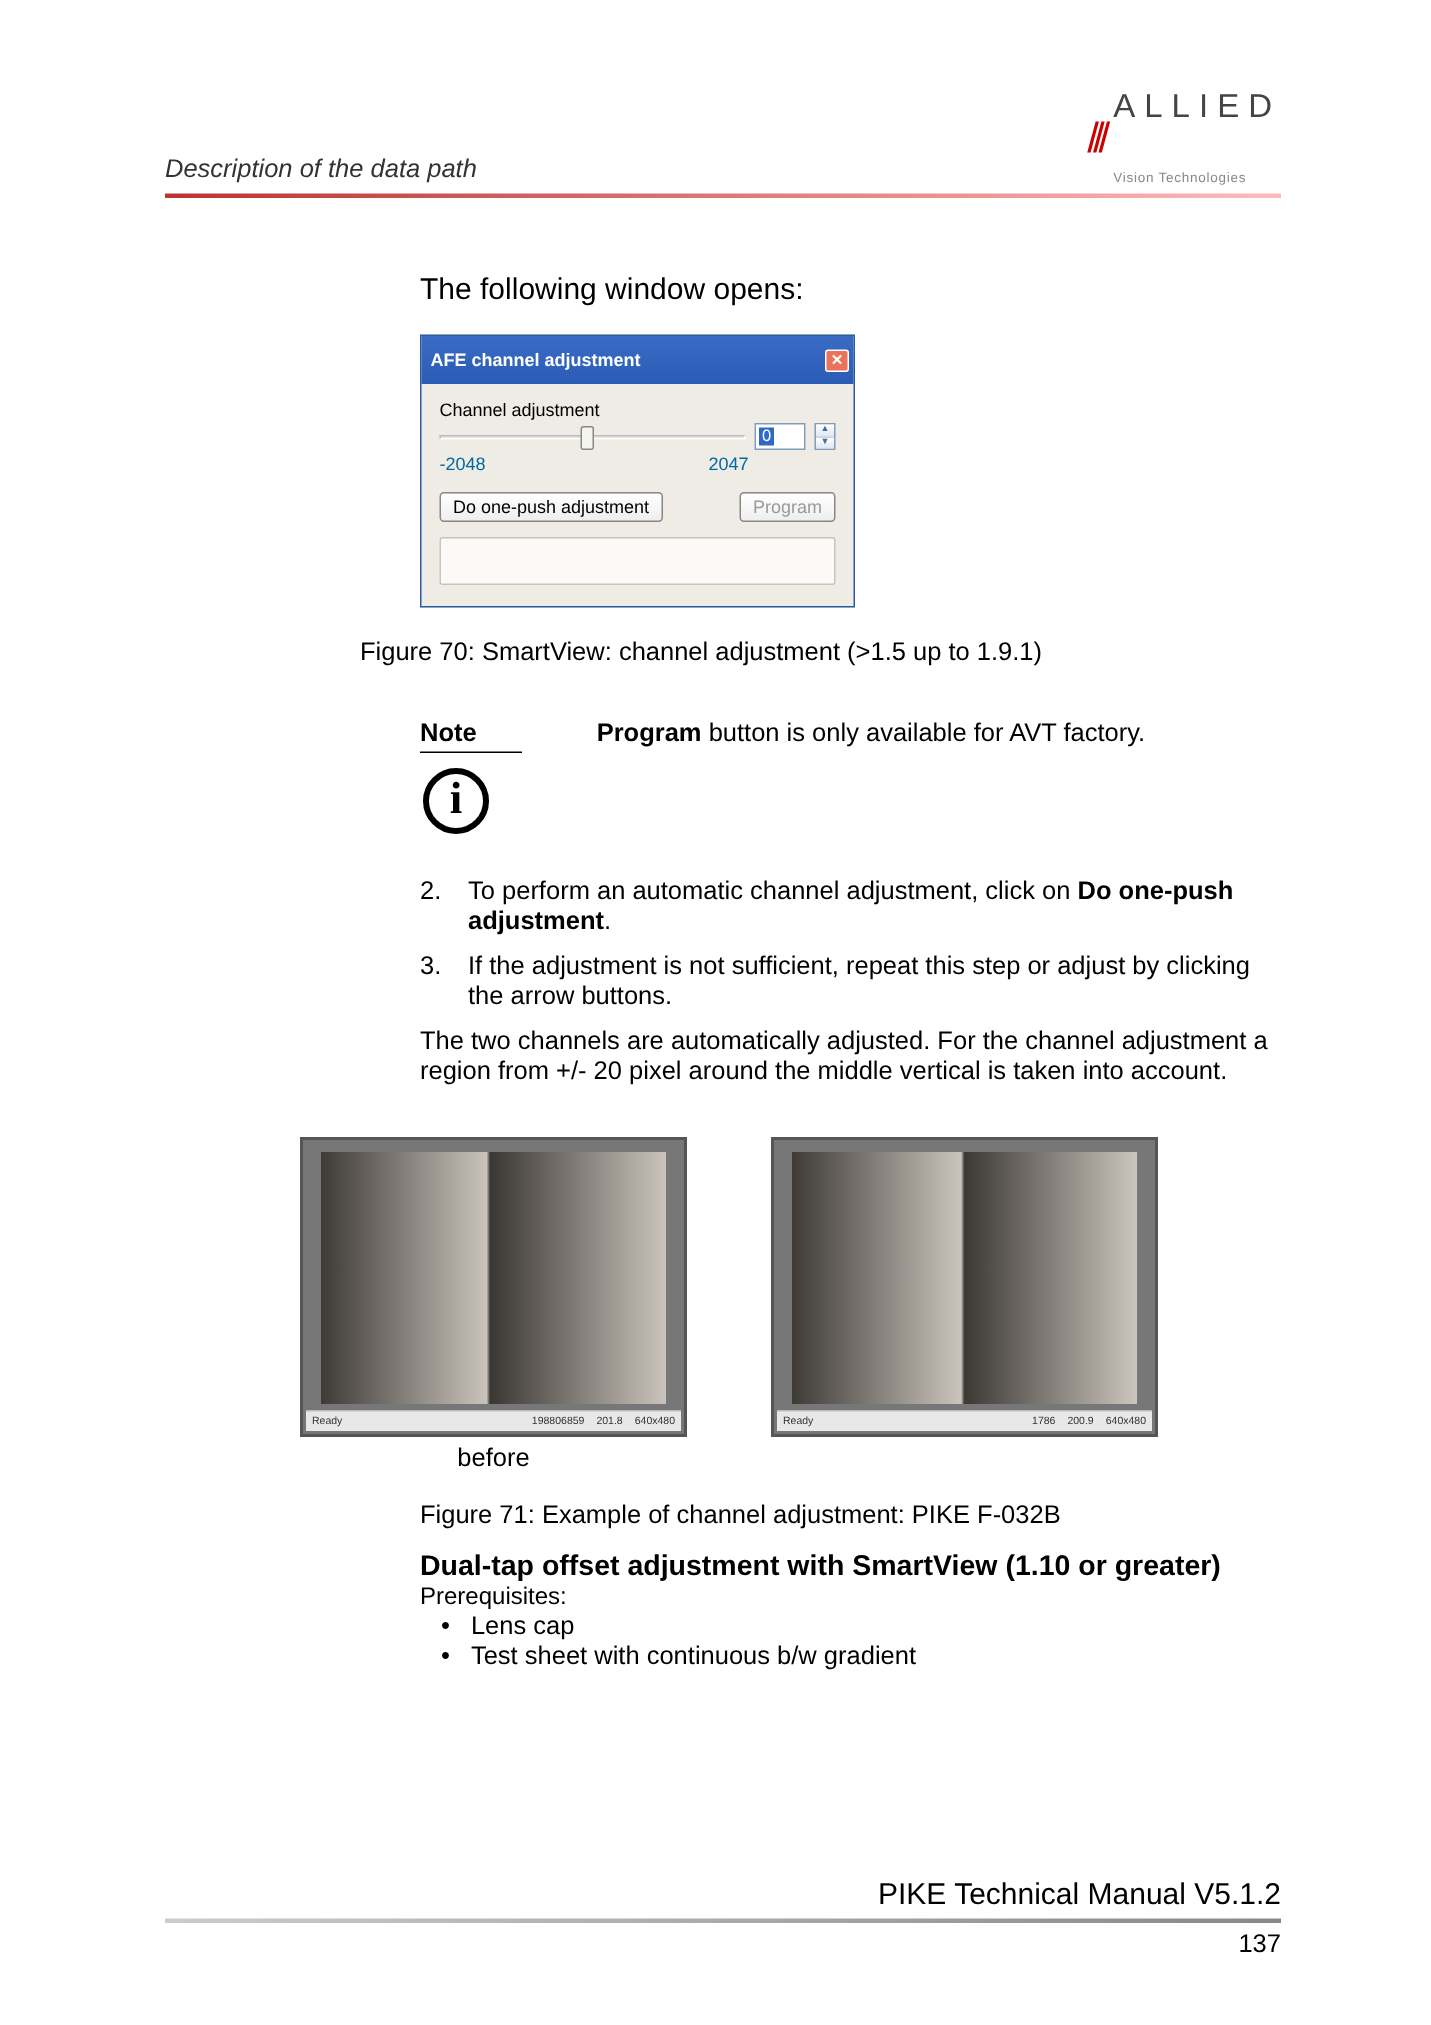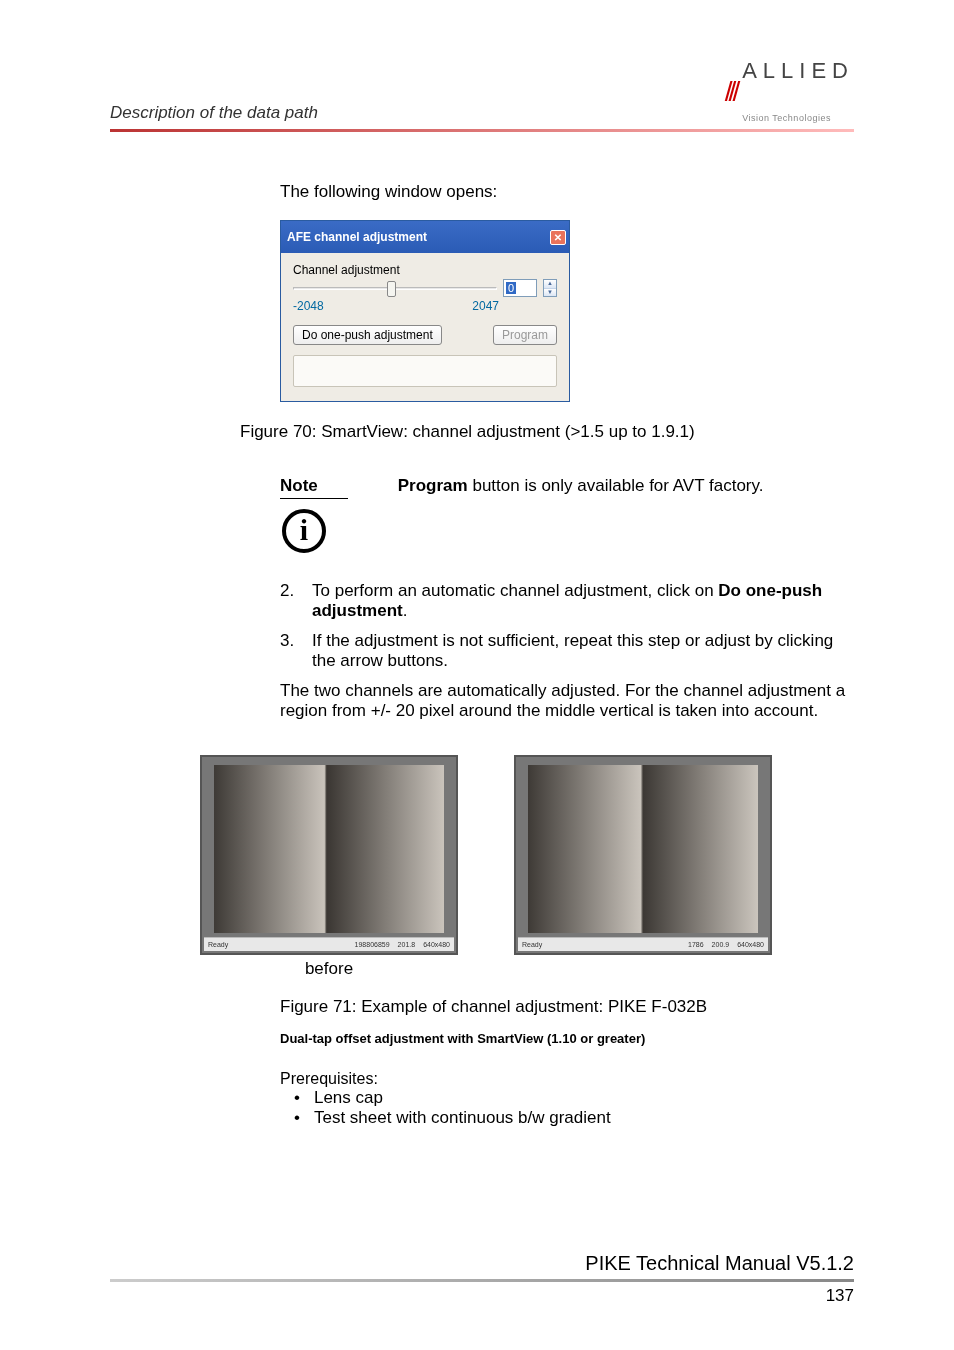--- a/index.html
+++ b/index.html
@@ -58,21 +58,21 @@
   }
   .hr-top {
     height: 3px;
     border: none;
     margin-bottom: 50px;
     background: linear-gradient(to right, #b33, #fbb);
   }
   .content {
     margin-left: 170px;
   }
-  .intro-text { margin-bottom: 18px; font-size: 17px; }
+  .intro-text { margin-bottom: 18px; font-size: 20px; }
   .dialog {
     width: 290px;
     border: 1px solid #2a5ba0;
     background: #efece5;
     font-family: Tahoma, Arial, sans-serif;
     font-size: 12px;
     margin-bottom: 20px;
   }
   .dialog-titlebar {
     background: linear-gradient(to bottom, #3a6bc5, #2a5bb5);
@@ -260,23 +260,23 @@
     display: flex;
     align-items: center;
     padding: 0 4px;
     justify-content: space-between;
   }
   .statusbar .s-right { display:flex; gap:8px; }
   .img-label { text-align: center; font-size: 17px; margin-top: 4px; }
   .fig71 { font-size: 17px; margin: 18px 0 14px 0; }
   .h3 {
     font-weight: 900;
-    font-size: 13px;
+    font-size: 19px;
     font-family: Arial, sans-serif;
-    margin-bottom: 24px;
+    margin-bottom: 0;
   }
   .ul { list-style: none; font-size: 17px; }
   .ul li::before { content: "•"; margin: 0 14px 0 14px; }
   .footer {
     position: absolute;
     left: 110px; right: 100px;
     bottom: 44px;
   }
   .footer-text { text-align: right; font-size: 20px; }
   .hr-bot {

